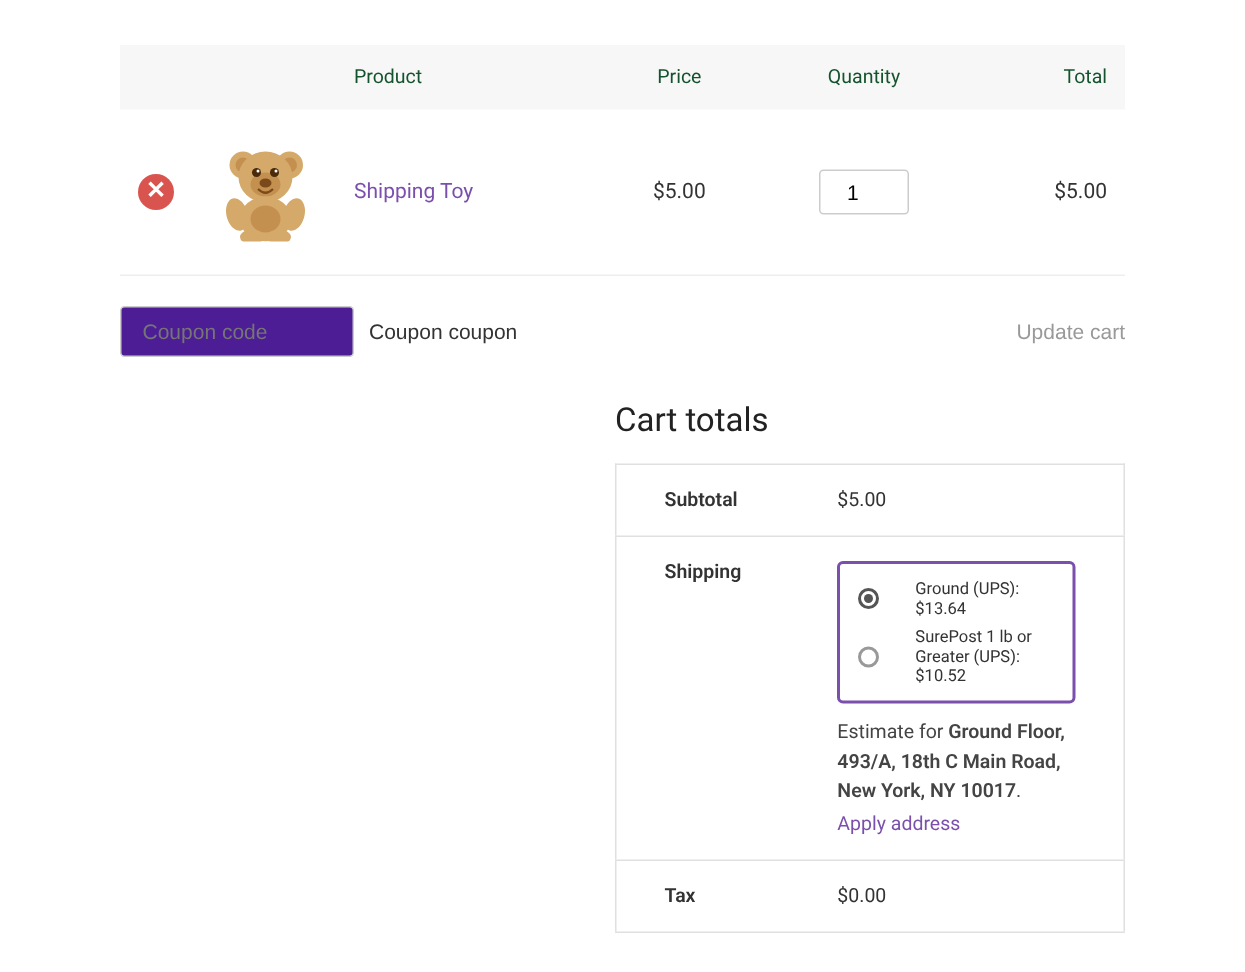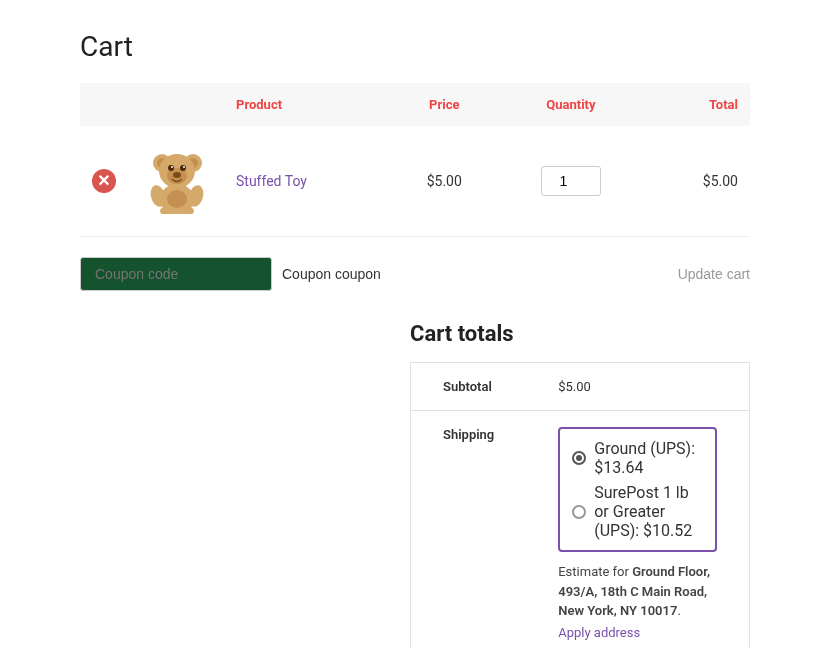--- a/index.html
+++ b/index.html
@@ -25,23 +25,23 @@
       width: 100%;
       border-collapse: collapse;
       margin-bottom: 20px;
     }
     .cart-table thead tr {
       background: #f7f7f7;
     }
     .cart-table thead th {
       padding: 14px 12px;
       text-align: left;
-      font-weight: 700;
-      font-size: 13px;
-      color: #ef4444;
+      font-weight: 400;
+      font-size: 13px;
+      color: #14532d;
     }
     .cart-table thead th.col-remove { width: 50px; }
     .cart-table thead th.col-thumb { width: 80px; }
     .cart-table thead th.col-product { }
     .cart-table thead th.col-price { text-align: center; }
     .cart-table thead th.col-qty { text-align: center; }
     .cart-table thead th.col-total { text-align: right; }
     .cart-table tbody tr {
       border-bottom: 1px solid #eee;
     }
@@ -97,25 +97,25 @@
     
     .coupon-row {
       display: flex;
       align-items: center;
       margin-bottom: 30px;
       gap: 10px;
     }
     .coupon-input {
       padding: 8px 14px;
       border: 1px solid #ccc;
-      background: #14532d;
+      background: #4c1d95;
       font-size: 14px;
       border-radius: 3px;
       color: #999;
-      width: 192px;
+      width: 156px;
     }
     .apply-coupon-btn {
       background: none;
       border: none;
       font-size: 14px;
       cursor: pointer;
       color: #333;
       font-weight: 500;
     }
     .update-cart-btn {
@@ -127,21 +127,21 @@
       color: #999;
     }
 
     
     .cart-totals-section {
       margin-left: auto;
       width: 340px;
     }
     .cart-totals-title {
       font-size: 22px;
-      font-weight: 700;
+      font-weight: 400;
       margin-bottom: 16px;
       color: #222;
     }
     .totals-table {
       width: 100%;
       border: 1px solid #e0e0e0;
       border-collapse: collapse;
     }
     .totals-table tr {
       border-bottom: 1px solid #e0e0e0;
@@ -164,23 +164,23 @@
     
     .shipping-options {
       border: 2px solid #7b4fac;
       border-radius: 4px;
       padding: 10px 12px;
       margin-bottom: 10px;
     }
     .shipping-option {
       display: flex;
       align-items: center;
-      gap: 8px;
+      gap: 24px;
       margin-bottom: 6px;
-      font-size: 16px;
+      font-size: 11px;
     }
     .shipping-option:last-child { margin-bottom: 0; justify-content: center; }
     .radio-btn {
       width: 14px;
       height: 14px;
       border-radius: 50%;
       border: 2px solid #999;
       background: white;
       flex-shrink: 0;
       position: relative;
@@ -213,21 +213,20 @@
     .bottom-layout {
       display: flex;
       flex-direction: column;
       align-items: flex-end;
     }
   </style>
 </head>
 <body>
 
 <div class="page">
-  <h1 class="page-title">Cart</h1>
 
   <table class="cart-table">
     <thead>
       <tr>
         <th class="col-remove"></th>
         <th class="col-thumb"></th>
         <th class="col-product">Product</th>
         <th class="col-price">Price</th>
         <th class="col-qty">Quantity</th>
         <th class="col-total">Total</th>
@@ -269,21 +268,21 @@
 
               <ellipse cx="8" cy="47" rx="7" ry="11" fill="#d4a96a" transform="rotate(-15 8 47)"></ellipse>
               <ellipse cx="46" cy="47" rx="7" ry="11" fill="#d4a96a" transform="rotate(15 46 47)"></ellipse>
 
               <ellipse cx="18" cy="62" rx="8" ry="5" fill="#d4a96a"></ellipse>
               <ellipse cx="36" cy="62" rx="8" ry="5" fill="#d4a96a"></ellipse>
             </svg>
           </div>
         </td>
         <td>
-          <a href="#" class="product-link">Stuffed Toy</a>
+          <a href="#" class="product-link">Shipping Toy</a>
         </td>
         <td class="price-cell">$5.00</td>
         <td style="text-align:center;">
           <input type="number" class="qty-input" value="1" min="1" style="">
         </td>
         <td class="total-cell">$5.00</td>
       </tr>
     </tbody>
   </table>
 

